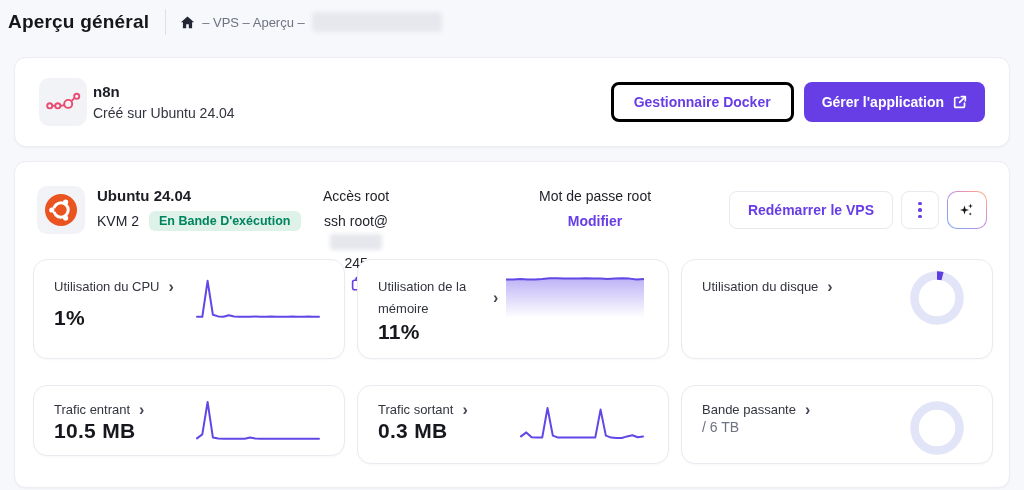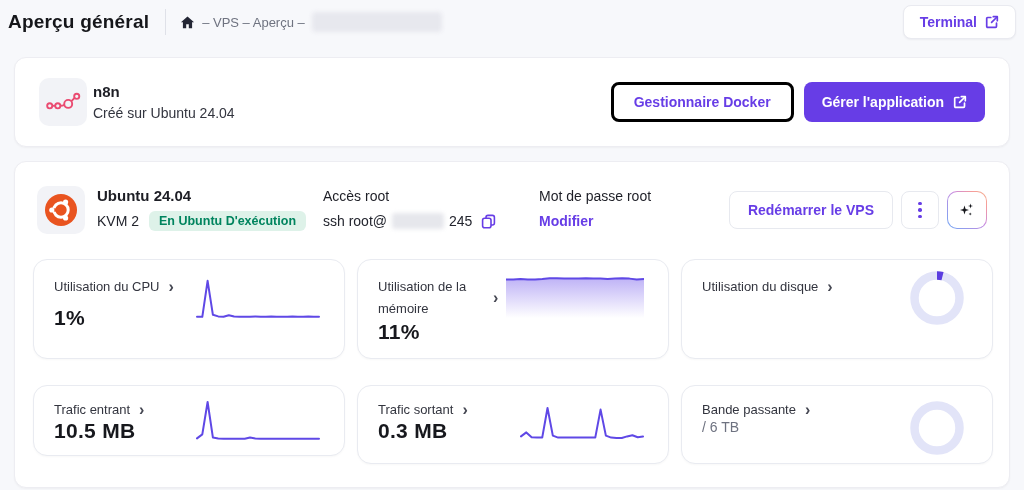--- a/index.html
+++ b/index.html
@@ -55,21 +55,21 @@
   .vps-os { font-size:15px; font-weight:800; color:#1d1e25; }
   .vps-meta { display:flex; align-items:center; gap:10px; margin-top:7px; }
   .vps-plan { font-size:14px; color:#23252e; }
   .status-badge {
     font-size:12.5px; font-weight:600; color:#00845e; background:#def2e9;
     padding:3px 10px; border-radius:6px;
   }
   .col-block { position:absolute; top:26px; }
   .col-root { left:308px; } .col-pass { left:524px; }
   .col-label { font-size:14px; font-weight:400; color:#1d1e26; }
-  .col-value { margin-top:9px; font-size:14px; color:#23252e; display:flex; align-items:center; gap:5px; }
+  .col-value { margin-top:9px; font-size:14px; color:#23252e; display:flex; align-items:center; gap:5px;flex-direction:column; }
   .ssh-redacted { width:52px; height:16px; border-radius:3px; background:#e6e7ec; filter:blur(2px); display:inline-block; }
   .copy-btn { background:none; border:none; cursor:pointer; padding:0 0 0 4px; display:flex; }
   .modify-link { font-size:14px; font-weight:700; color:#673de6; cursor:pointer; }
   .vps-controls { position:absolute; right:22px; top:29px; display:flex; align-items:center; gap:8px; }
   .restart-btn {
     background:#fff; border:1px solid #e7e9ef; border-radius:8px; height:38px; padding:0 18px;
     font-size:14px; font-weight:700; color:#673de6; cursor:pointer;
   }
   .kebab-btn {
     width:38px; height:38px; background:#fff; border:1px solid #e7e9ef; border-radius:8px;
@@ -119,30 +119,20 @@
   <span class="hdr-divider"></span>
   <span class="breadcrumb">
     <span style="display:flex">
       <svg width="15" height="15" viewBox="0 0 16 16">
           <path d="M8 1.6 L15 7.6 H12.9 V14 H9.4 V9.8 H6.6 V14 H3.1 V7.6 H1 Z" fill="#232634"></path>
         </svg>
     </span>
     <span>– VPS – Aperçu –</span>
     <span class="crumb-redacted"></span>
   </span>
-  <button class="terminal-btn">
-    <span>Terminal</span>
-    <span style="display:flex">
-      <svg width="14" height="14" viewBox="0 0 14 14" fill="none" stroke="#673de6" stroke-width="1.7" stroke-linecap="round" stroke-linejoin="round">
-        <path d="M11.5 8.2 V11.3 Q11.5 12.3 10.5 12.3 H2.7 Q1.7 12.3 1.7 11.3 V3.5 Q1.7 2.5 2.7 2.5 H5.8"></path>
-        <path d="M8.3 1.7 H12.3 V5.7"></path>
-          <path d="M6.6 7.4 L12 2"></path>
-      </svg>
-    </span>
-  </button>
 </div>
 
 <div class="card app-card">
   <div class="sq-icon">
     <svg width="36" height="24" viewBox="0 0 38 24" fill="none" stroke="#ea4b71" stroke-width="2">
       <circle cx="5" cy="16" r="2.7"></circle>
         <circle cx="13.5" cy="16" r="2.7"></circle>
       <circle cx="24.5" cy="14" r="4.2"></circle>
         <circle cx="33.5" cy="6" r="2.7"></circle>
       <path d="M7.7 16 H10.8"></path>
@@ -185,21 +175,21 @@
         <circle cx="7.8" cy="17" r="2.6"></circle>
         <circle cx="21.6" cy="9" r="2.6"></circle>
         <circle cx="21.6" cy="25" r="2.6"></circle>
       </g>
     </svg>
   </div>
   <div class="vps-head">
     <div class="vps-os">Ubuntu 24.04</div>
     <div class="vps-meta">
       <span class="vps-plan">KVM 2</span>
-      <span class="status-badge">En Ubuntu D'exécution</span>
+      <span class="status-badge">En Bande D'exécution</span>
     </div>
   </div>
 
   <div class="col-block col-root">
     <div class="col-label">Accès root</div>
     <div class="col-value">
       <span>ssh root@</span>
       <span class="ssh-redacted"></span>
       <span>245</span>
       <button class="copy-btn">

